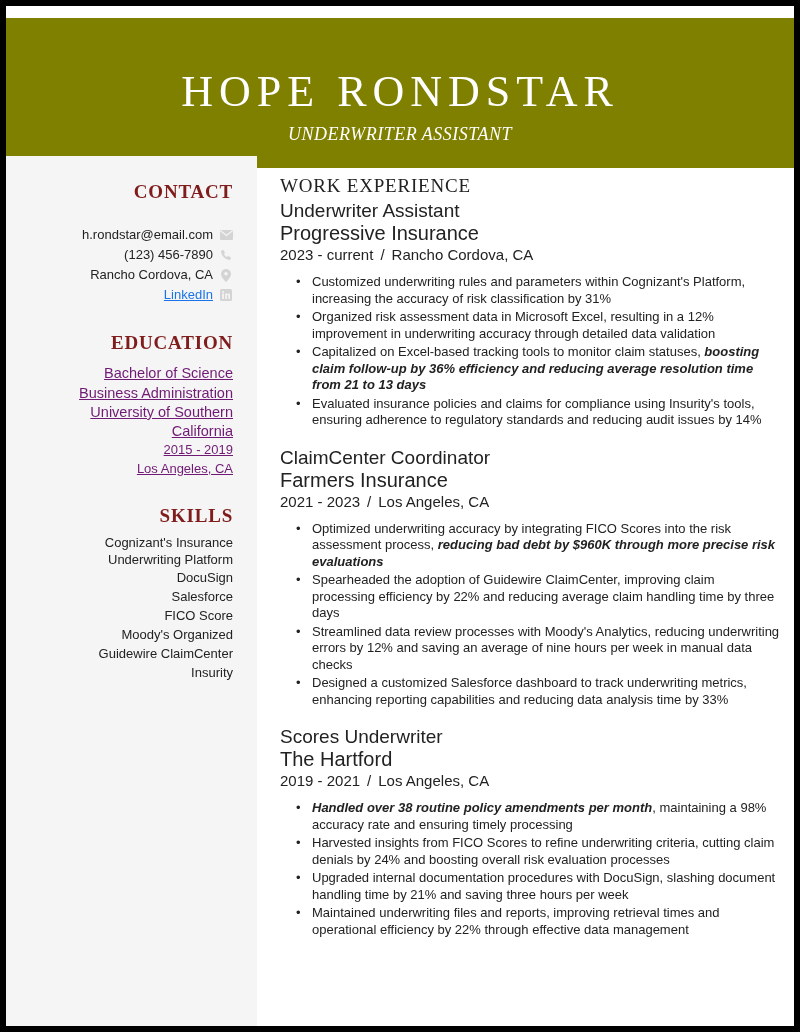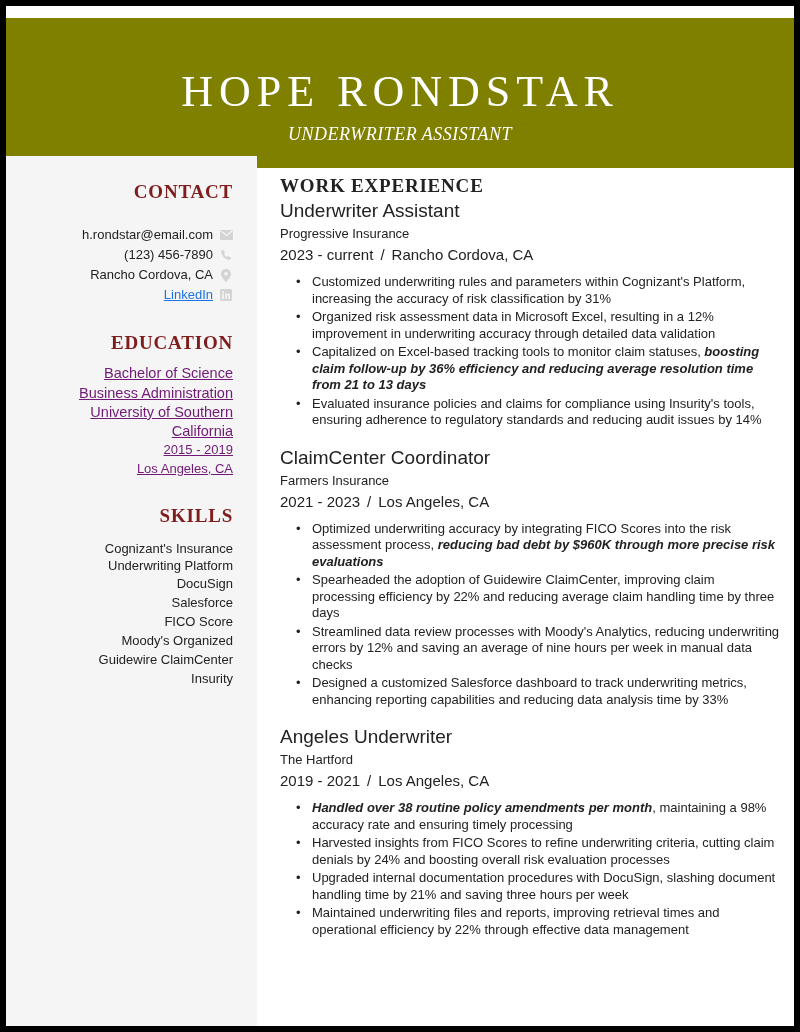--- a/index.html
+++ b/index.html
@@ -36,32 +36,32 @@
     display: flex; justify-content: flex-end; align-items: center;
     font-size: 13px; line-height: 20px; color: #222;
   }
   .contact-row .ico {
     width: 14px; height: 14px; margin-left: 6px; display: inline-flex;
     align-items: center; justify-content: center;
   }
   .contact-row a { color: #1a73e8; text-decoration: underline; }
   .edu-list { margin-top: 9px; font-size: 14.5px; line-height: 19.5px; color: #701a75; text-decoration: underline; }
   .edu-list .small { font-size: 13px; line-height: 19px; }
-  .skills-list { margin-top: 12px; font-size: 13px; line-height: 19px; color: #222; }
+  .skills-list { margin-top: 6px; font-size: 13px; line-height: 19px; color: #222; }
   .skills-list .tight { line-height: 17px; }
   .main {
     position: absolute; left: 274px; top: 150px; width: 500px;
   }
   .main-heading {
-    font-family: "Liberation Serif", serif; font-weight: bold; font-size: 19px;
+    font-family: "Liberation Serif", serif; font-weight: normal; font-size: 19px;
     letter-spacing: 0.8px; color: #222; line-height: 24px; margin-top: 18px;
   }
   .job { margin-bottom: 16px; }
   .job-title { font-size: 19px; line-height: 25px; color: #222; }
-  .company { font-size: 13px; line-height: 21px; color: #222; }
+  .company { font-size: 20px; line-height: 21px; color: #222; }
   .meta { font-size: 15px; line-height: 21px; color: #222; }
   .meta .sep { padding: 0 7px; }
   ul.bullets { list-style: none; margin-top: 9px; padding-left: 20px; }
   ul.bullets li {
     position: relative; padding-left: 12px; font-size: 13px; line-height: 16.5px;
     color: #222; margin-bottom: 2px;
   }
   ul.bullets li::before {
     content: "\2022"; position: absolute; left: -4px; top: 0; font-size: 13px;
   }
@@ -175,21 +175,21 @@
       </div>
       <ul class="bullets">
         <li><span>Optimized underwriting accuracy by integrating FICO Scores into the risk assessment process, </span><span class="em">reducing bad debt by $960K through more precise risk evaluations</span><span></span></li>
         <li><span>Spearheaded the adoption of Guidewire ClaimCenter, improving claim processing efficiency by 22% and reducing average claim handling time by three days</span><span class="em"></span><span></span></li>
         <li><span>Streamlined data review processes with Moody's Analytics, reducing underwriting errors by 12% and saving an average of nine hours per week in manual data checks</span><span class="em"></span><span></span></li>
         <li><span>Designed a customized Salesforce dashboard to track underwriting metrics, enhancing reporting capabilities and reducing data analysis time by 33%</span><span class="em"></span><span></span></li>
       </ul>
     </article>
 
     <article class="job">
-      <div class="job-title">Angeles Underwriter</div>
+      <div class="job-title">Scores Underwriter</div>
       <div class="company">The Hartford</div>
       <div class="meta">
         <span>2019 - 2021</span><span class="sep">/</span><span>Los Angeles, CA</span>
       </div>
       <ul class="bullets">
         <li><span></span><span class="em">Handled over 38 routine policy amendments per month</span><span>, maintaining a 98% accuracy rate and ensuring timely processing</span></li>
         <li><span>Harvested insights from FICO Scores to refine underwriting criteria, cutting claim denials by 24% and boosting overall risk evaluation processes</span><span class="em"></span><span></span></li>
         <li><span>Upgraded internal documentation procedures with DocuSign, slashing document handling time by 21% and saving three hours per week</span><span class="em"></span><span></span></li>
         <li><span>Maintained underwriting files and reports, improving retrieval times and operational efficiency by 22% through effective data management</span><span class="em"></span><span></span></li>
       </ul>

